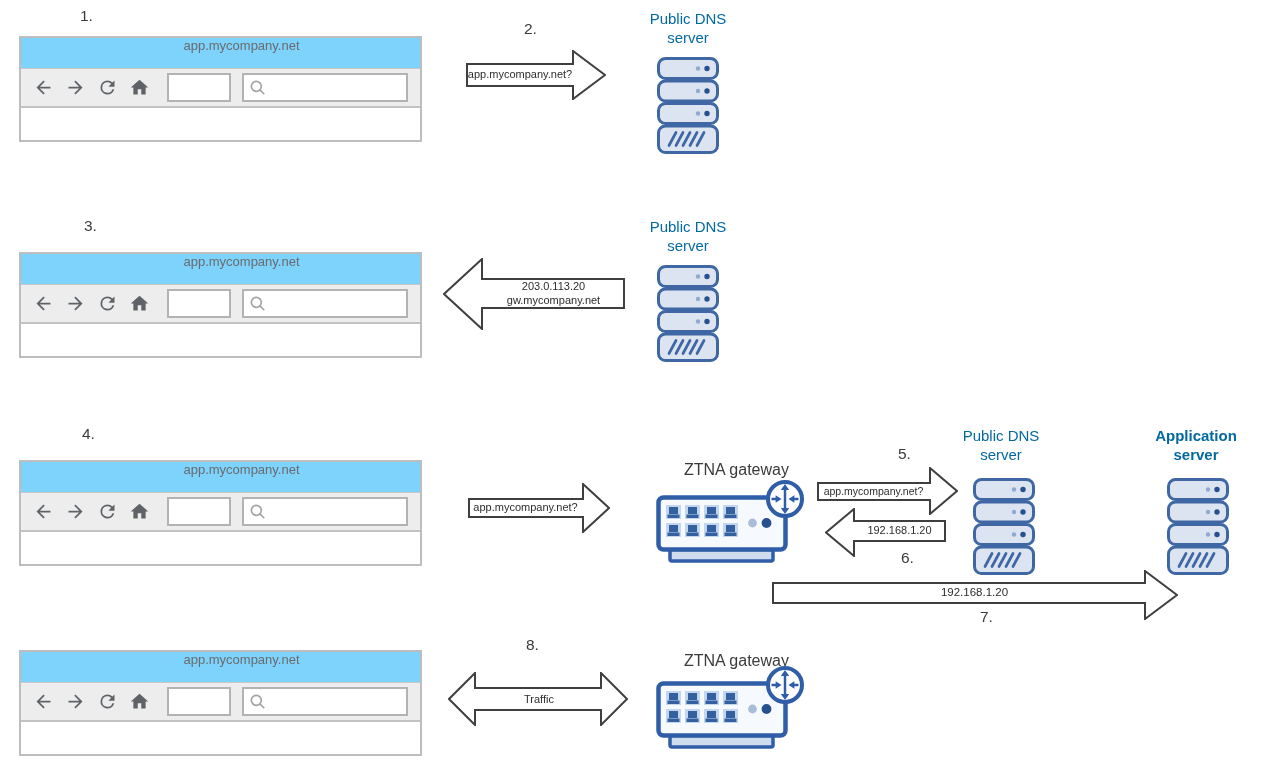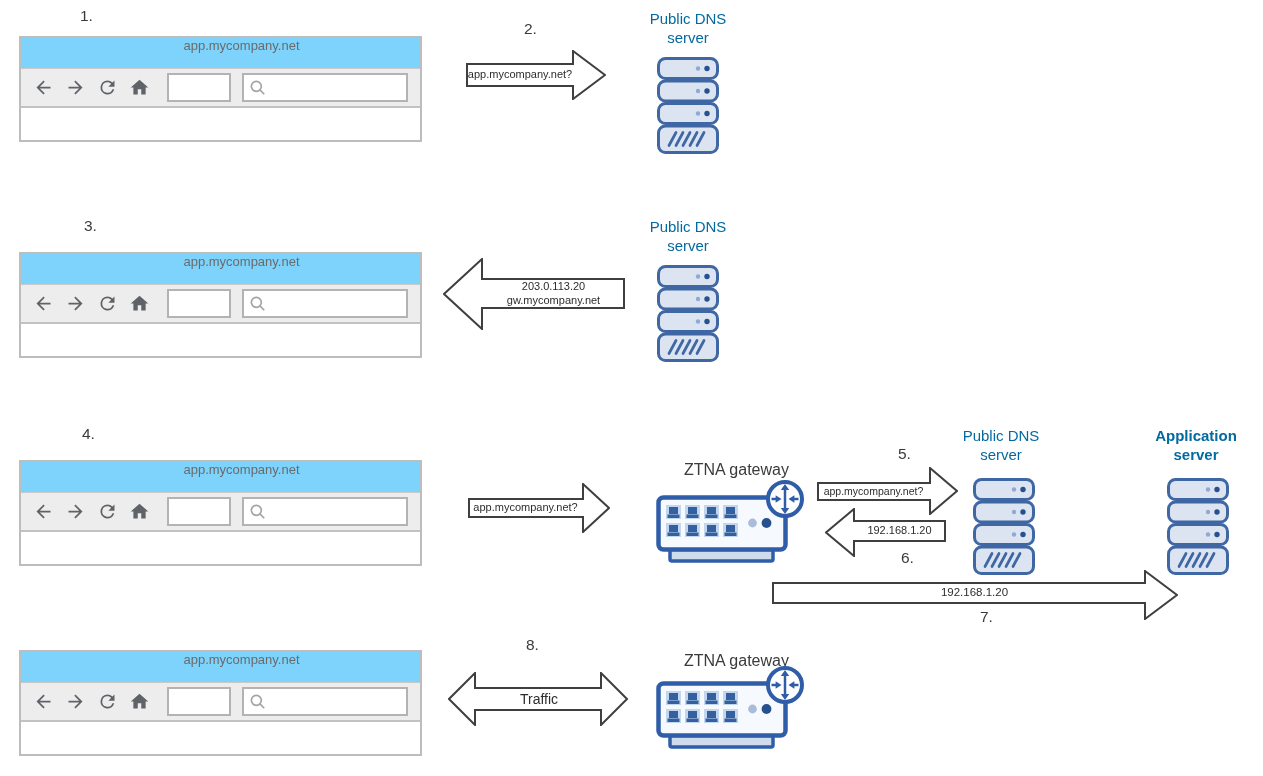--- a/index.html
+++ b/index.html
@@ -413,15 +413,15 @@
   <div class="arrow-text" style="left:854px; top:521px; width:91px; height:20px;">192.168.1.20</div>
 
   <svg class="arrow-svg" style="left:772px; top:570px;" width="406" height="50">
     <polygon points="1,13 373,13 373,1 405,25 373,49 373,33 1,33" fill="#ffffff" stroke="#3f3f3f" stroke-width="2"></polygon>
   </svg>
   <div class="arrow-text" style="left:772px; top:583px; width:405px; height:20px; font-size:11.5px;">192.168.1.20</div>
 
   <svg class="arrow-svg" style="left:448px; top:672px;" width="181" height="54">
     <polygon points="27,16 153,16 153,1 179,27 153,53 153,38 27,38 27,53 1,27 27,1" fill="#ffffff" stroke="#3f3f3f" stroke-width="2"></polygon>
   </svg>
-  <div class="arrow-text" style="left:476px; top:689px; width:126px; height:21px; font-size:14px;">Traffic</div>
+  <div class="arrow-text" style="left:476px; top:689px; width:126px; height:21px; font-size:11px;">Traffic</div>
 
 </div>
 
 </body></html>

